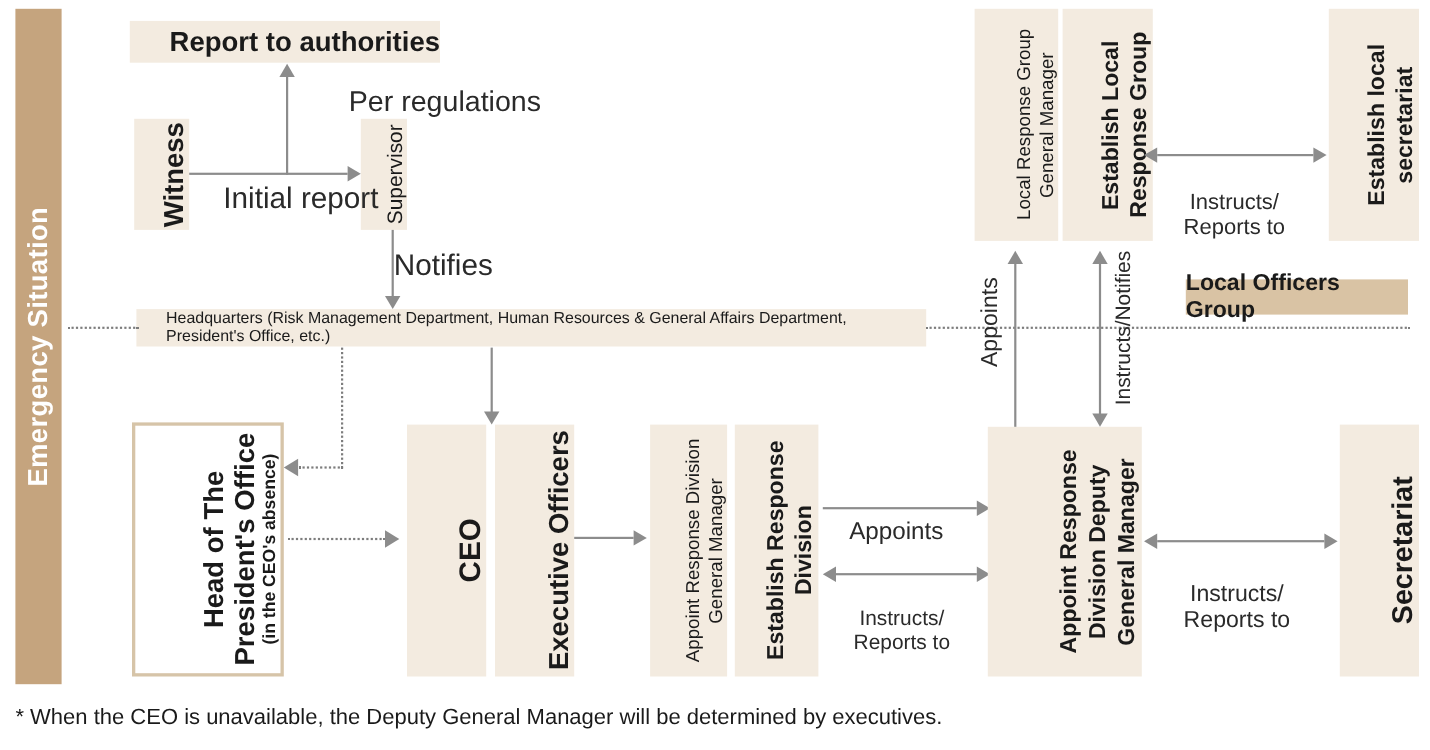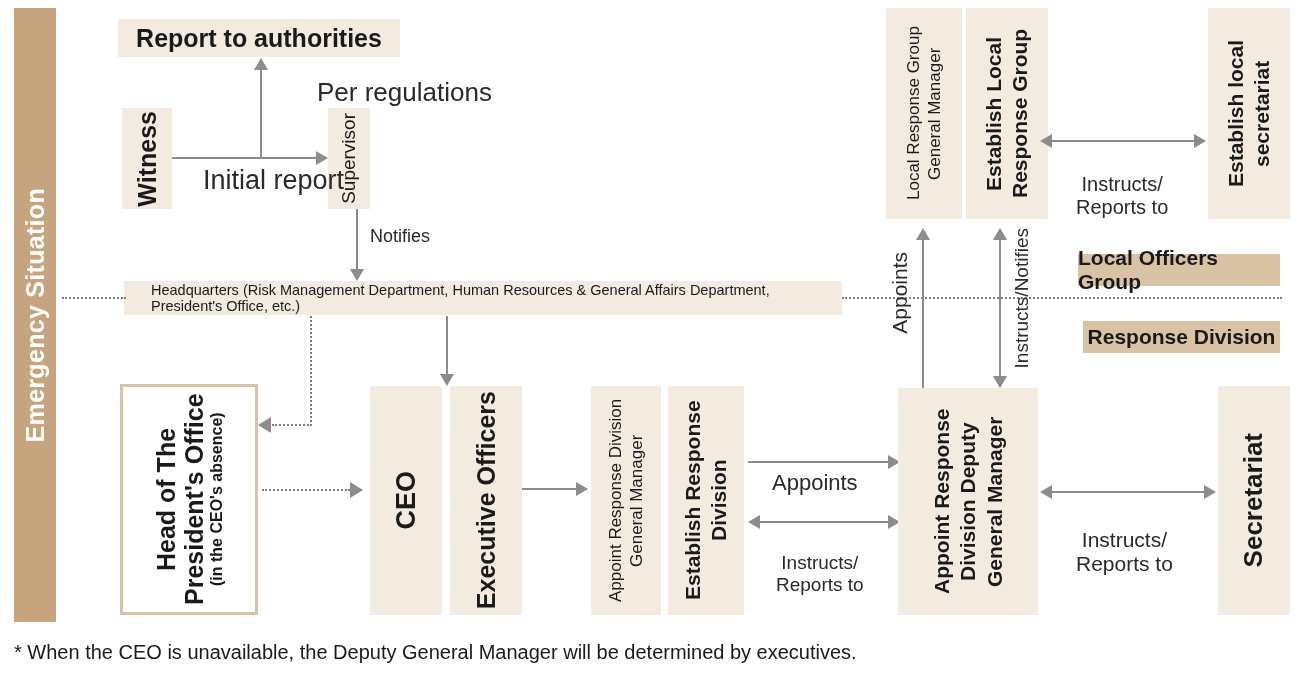--- a/index.html
+++ b/index.html
@@ -16,21 +16,21 @@
     width: 1300px;
     height: 682px;
     background: #ffffff;
     overflow: hidden;
   }
   .box {
     position: absolute;
     background: #f3ebe0;
     display: flex;
     align-items: center;
-    justify-content: center;
+    justify-content: flex-end;
     box-sizing: border-box;
     text-align: center;
     line-height: 1.12;
     color: #1a1a1a;
   }
   .vtext {
     writing-mode: vertical-rl;
     transform: rotate(180deg);
     white-space: nowrap;
     display: block;
@@ -147,21 +147,21 @@
   </div>
 
   <div class="vline" style="left:260px; top:70px; width:2px; height:89px;"></div>
   <div class="arrow arr-u" style="left:254px; top:58px;"></div>
   <div class="label" style="left:317px; top:78px; font-size:26px;">
     <span>Per regulations</span>
   </div>
 
   <div class="vline" style="left:356px; top:209px; width:2px; height:62px;"></div>
   <div class="arrow arr-d" style="left:350px; top:269px;"></div>
-  <div class="label" style="left:370px; top:226px; font-size:18px;">
+  <div class="label" style="left:358px; top:226px; font-size:27px;">
     <span>Notifies</span>
   </div>
 
   <div class="hqbar" style="left:124px; top:281px; width:718px; height:34px; font-size:14.5px;padding-left:27px;">
     <span>Headquarters (Risk Management Department, Human Resources &amp; General Affairs Department, President's Office, etc.)</span>
   </div>
 
   <div class="dotline-h" style="left:62px; top:297px; width:64px;"></div>
   <div class="dotline-h" style="left:842px; top:297px; width:440px;"></div>
 
@@ -260,21 +260,18 @@
   <div class="vline" style="left:999px; top:240px; width:2px; height:138px;"></div>
   <div class="arrow arr-u" style="left:993px; top:228px;"></div>
   <div class="arrow arr-d" style="left:993px; top:376px;"></div>
   <div class="label vert" style="left:1011px; top:228px; font-size:19px;">
     <span>Instructs/Notifies</span>
   </div>
 
   <div class="legendbox" style="left:1078px; top:254px; width:202px; height:32px; font-size:21px;">
     <span>Local Officers Group</span>
   </div>
-  <div class="legendbox" style="left:1083px; top:321px; width:197px; height:32px; font-size:21px;">
-    <span>Response Division</span>
-  </div>
 
   <div class="footnote" style="left:14px; top:641px; font-size:20px;">
     <span>* When the CEO is unavailable, the Deputy General Manager will be determined by executives.</span>
   </div>
 
 </div>
 
 </body></html>

